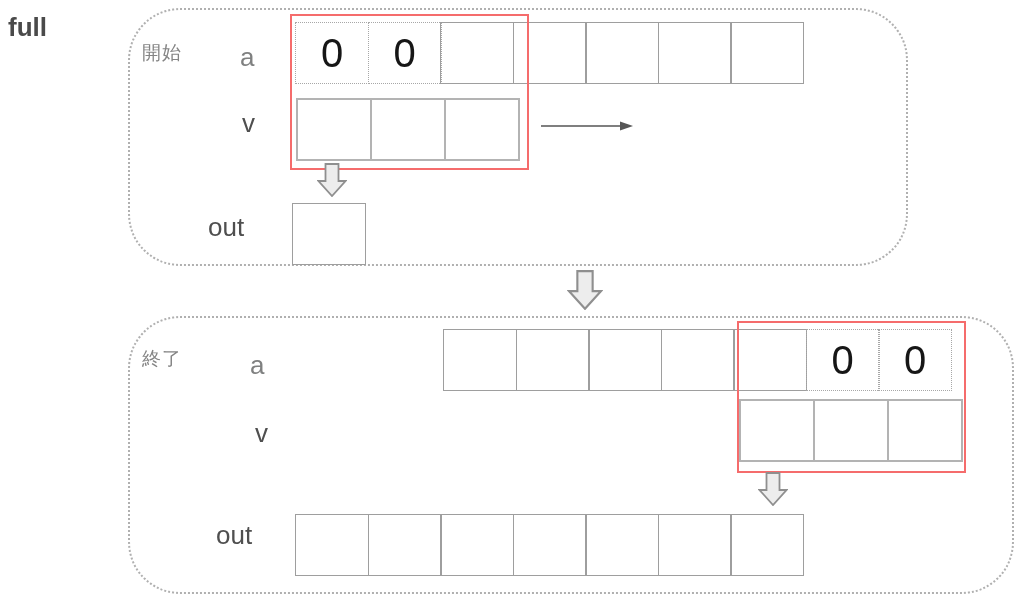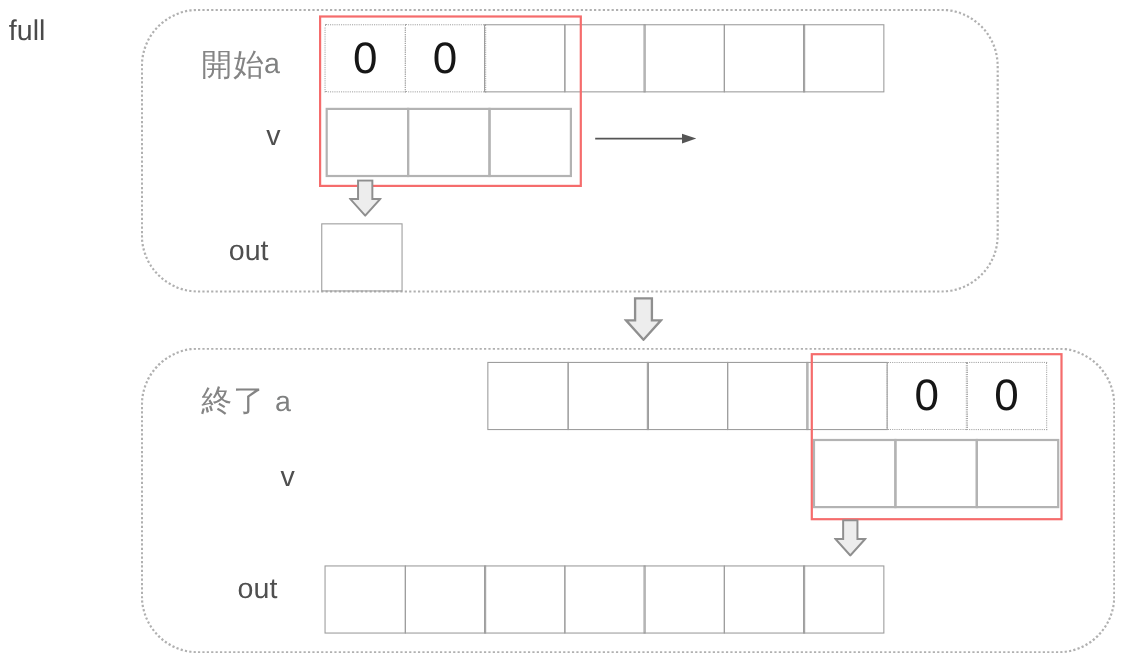--- a/index.html
+++ b/index.html
@@ -1,25 +1,25 @@
 <!DOCTYPE html>
 <html><head>
 <meta charset="utf-8">
 <style>
   html,body{margin:0;padding:0;}
   body{
     width:1024px;height:599px;position:relative;background:#ffffff;
     font-family:"Liberation Sans","DejaVu Sans",sans-serif;overflow:hidden;
   }
-  .abs{position:absolute;}
+  .abs{position:absolute;font-weight:bold;}
   .mode-label{font-size:26px;color:#4a4a4a;}
   .panel{
     position:absolute;border:2px dotted #b0b0b0;border-radius:52px;background:transparent;
   }
-  .panel-title{position:absolute;font-size:28px;color:#848484;letter-spacing:1px;margin-left:41px;}
+  .panel-title{position:absolute;font-size:19px;color:#848484;letter-spacing:1px;}
   .row-label{position:absolute;font-size:26px;}
   .row-label.light{color:#7f8080;}
   .row-label.dark{color:#4f4f4f;}
   .row{position:absolute;display:flex;}
   .cell{
     width:74px;height:62px;box-sizing:border-box;background:transparent;
     border:1.5px solid #9e9e9e;margin-left:-1.5px;
     display:flex;align-items:center;justify-content:center;
   }
   .row .cell:first-child{margin-left:0;}

